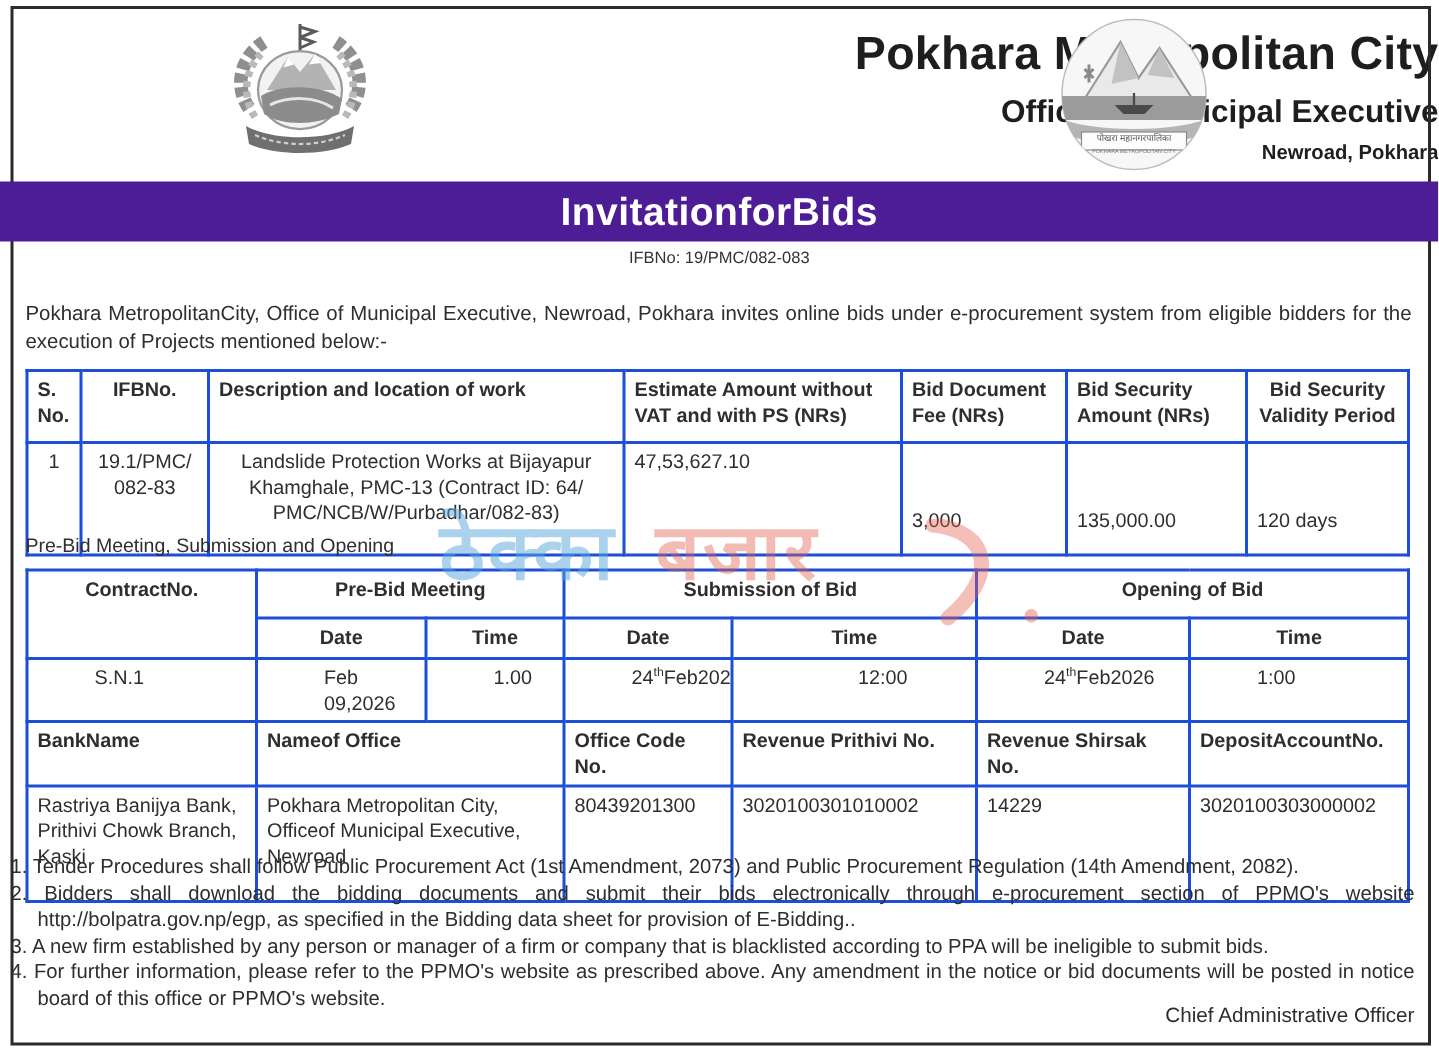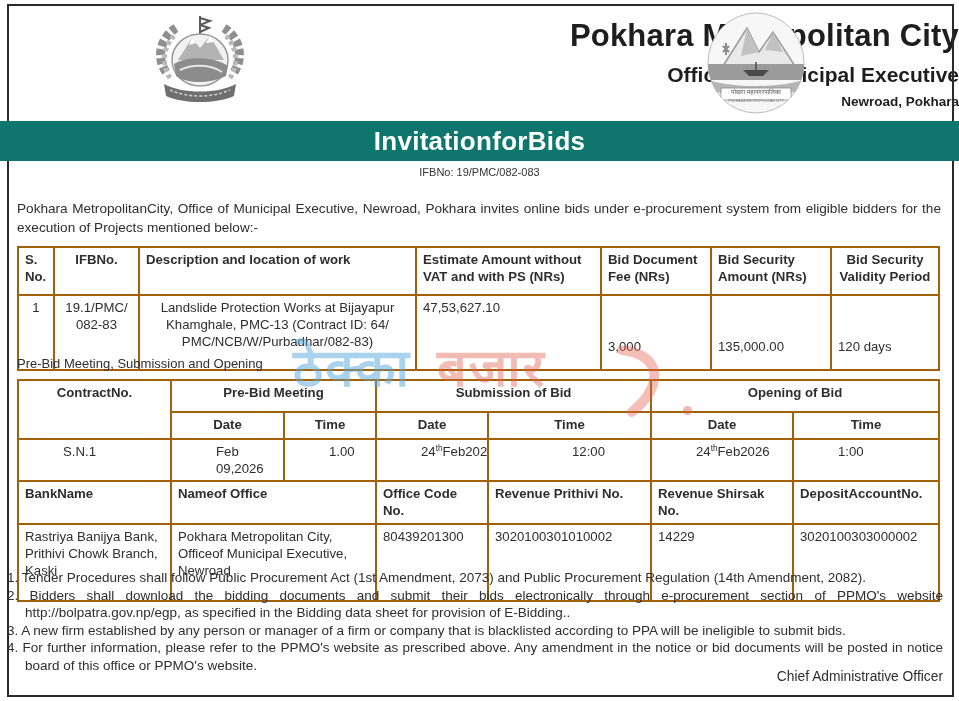--- a/index.html
+++ b/index.html
@@ -24,21 +24,21 @@
   .center-line{position:absolute;left:0;right:0;text-align:center;font-size:11px;color:#333;}
   #ifb-line{top:166px;}
   #pub-line{top:183px;}
   sup{font-size:0.62em;vertical-align:super;line-height:0;}
 
   .intro{position:absolute;left:17px;width:924px;top:200px;font-size:13.6px;
          line-height:18.5px;text-align:justify;color:#2e2e2e;}
 
   
   table.t{border-collapse:collapse;table-layout:fixed;width:921px;font-size:13.2px;color:#2e2e2e;}
-  table.t th,table.t td{border:2px solid #a16207;padding:3px 6px;vertical-align:top;
+  table.t th,table.t td{border:2px solid #1d4ed8;padding:3px 6px;vertical-align:top;
          line-height:1.3;overflow:hidden;}
   table.t th{font-weight:bold;}
   #t1{position:absolute;left:17px;top:246px;}
   #t2{position:absolute;left:17px;top:379px;border-radius:12px;}
   .al{text-align:left;} .ac{text-align:center;}
   .vbot{vertical-align:bottom !important;padding-bottom:14px !important;}
   #t1 tr.hrow th{height:40px;}
   #t1 tr.drow td{height:56px;}
   #t2 .r1 th{height:24px;}
   #t2 .r2 th{height:19px;}
@@ -114,21 +114,21 @@
         <text x="53" y="82" text-anchor="middle" font-size="6" fill="#555">पोखरा महानगरपालिका</text>
         <text x="53" y="90" text-anchor="middle" font-size="3.6" fill="#777">POKHARA METROPOLITAN CITY</text>
       </g>
     </svg>
 
     <div class="hdr-title">Pokhara Metropolitan City</div>
     <div class="hdr-sub">Office of Municipal Executive</div>
     <div class="hdr-addr">Newroad, Pokhara</div>
   </div>
 
-  <div class="banner" style="background: #0f766e;">
+  <div class="banner" style="background: #4c1d95;">
     <span style="color: rgb(255, 255, 255);">InvitationforBids</span>
   </div>
 
   <div id="ifb-line" class="center-line">IFBNo: 19/PMC/082-083</div>
 
   <div class="intro">Pokhara MetropolitanCity, Office of Municipal Executive, Newroad, Pokhara invites online bids under e-procurement system from eligible bidders for the execution of Projects mentioned below:-</div>
 
   <table id="t1" class="t">
     <colgroup>
       <col style="width:36px">

